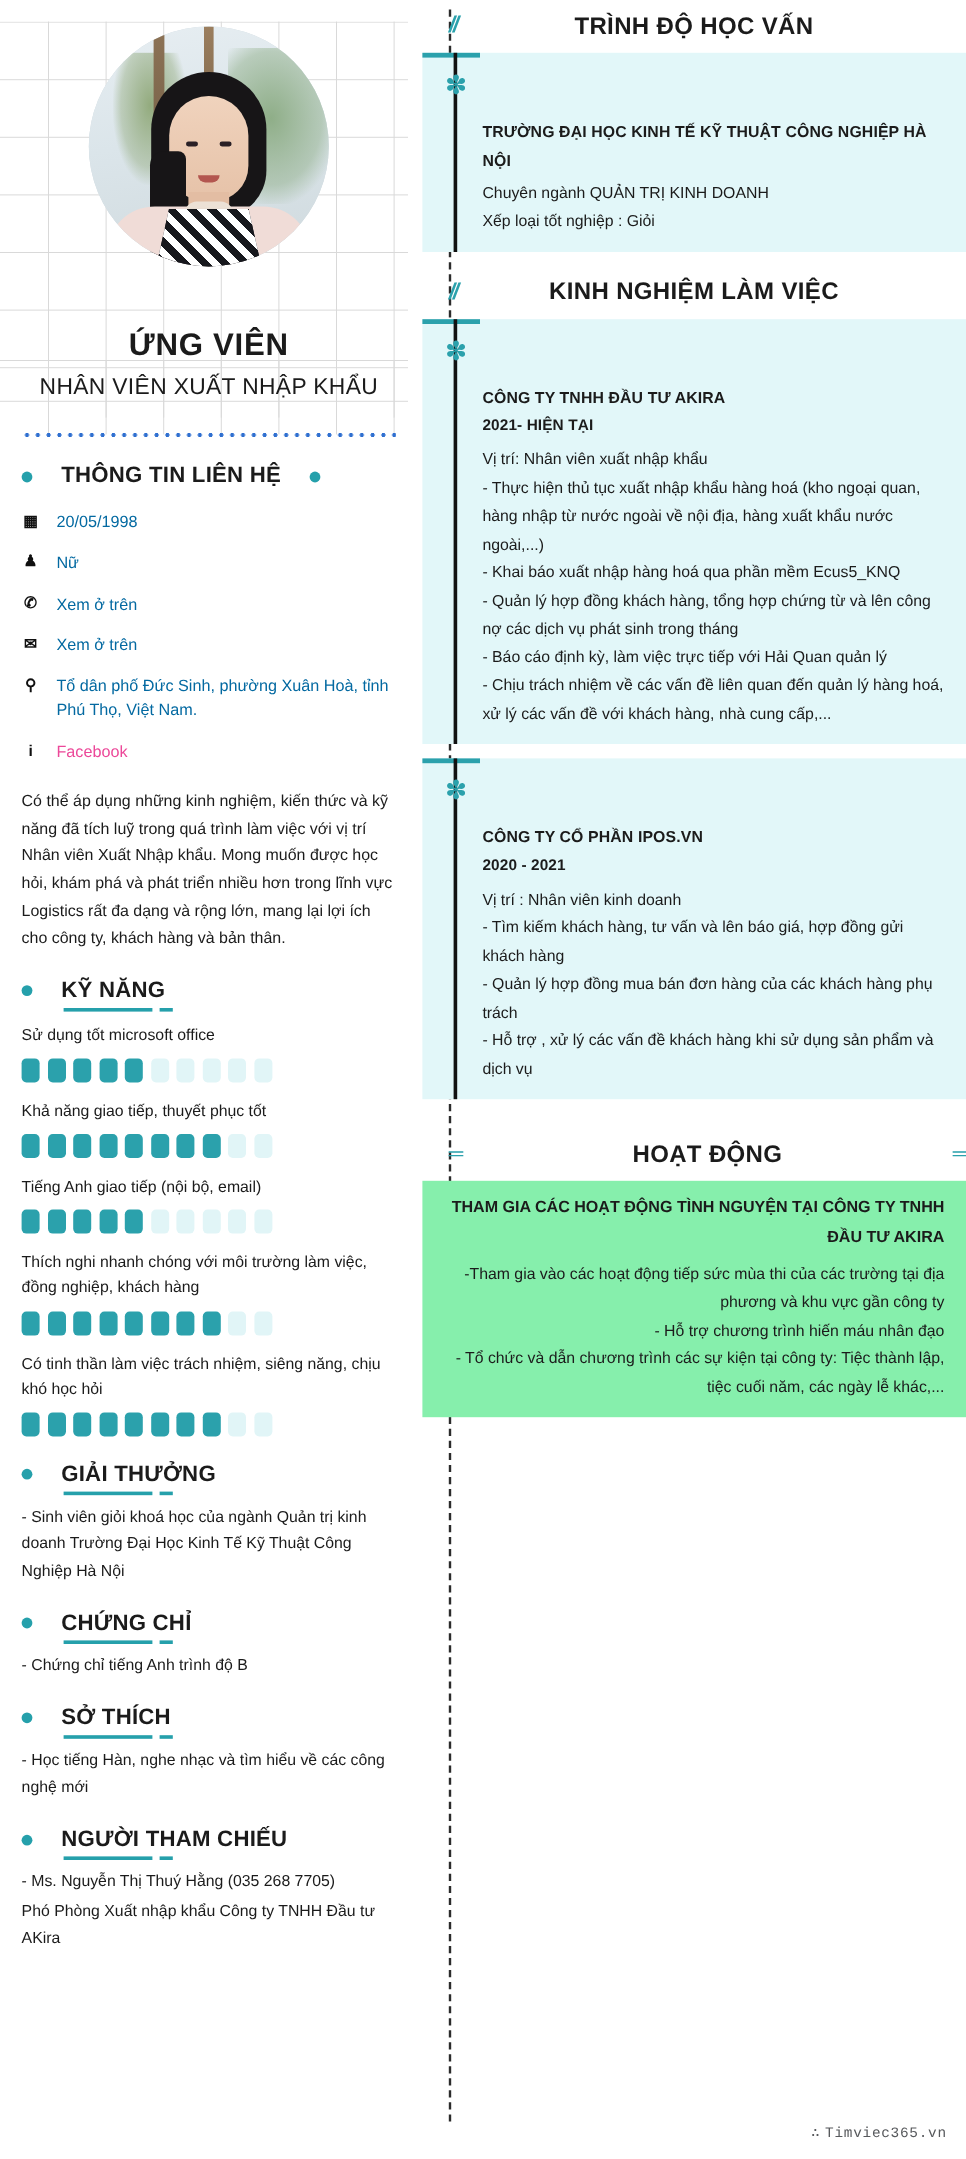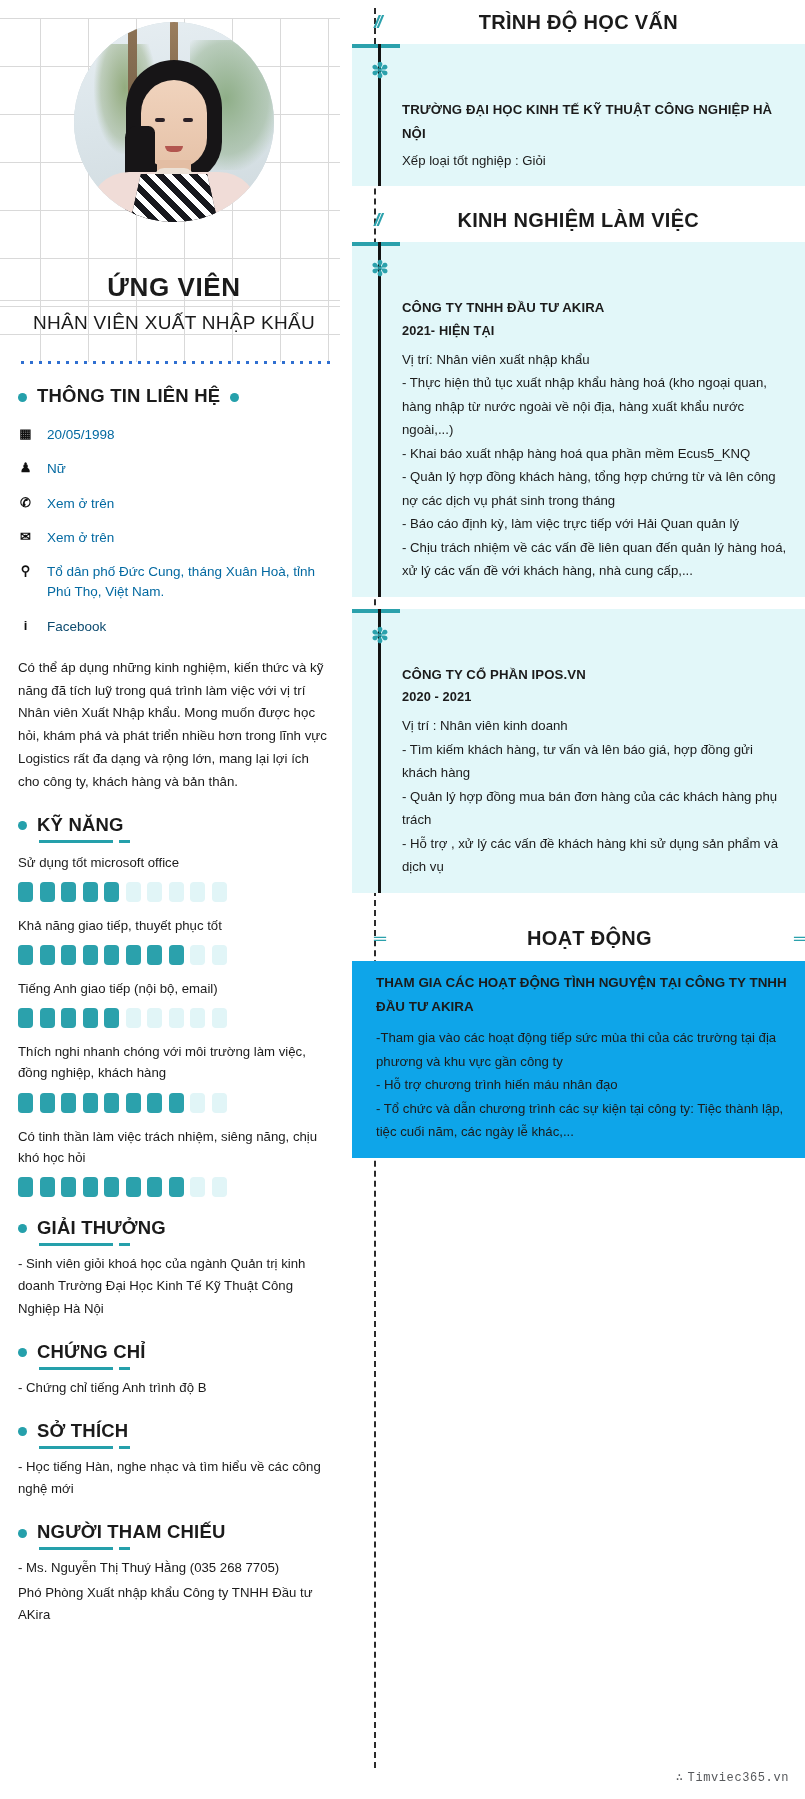--- a/index.html
+++ b/index.html
@@ -180,21 +180,21 @@
     background-size: 9px 5px;
     background-repeat: repeat-x;
     position: relative; z-index: 3;
   }
 
   
   .lsec { margin-top: 20px; position: relative; z-index: 3; }
   .lhead {
     display: flex;
     align-items: center;
-    gap: 10px;
+    gap: 24px;
     position: relative;
   }
   .lhead .dot {
     width: 9px; height: 9px; border-radius: 50%;
     background: #25a0ab; flex: none;
   }
   .lhead .htxt {
     font-size: 18.5px;
     font-weight: bold;
     letter-spacing: 0.2px;
@@ -226,21 +226,21 @@
     font-size: 13.5px;
     line-height: 1.5;
   }
   .crow .ico {
     width: 15px; flex: none;
     font-size: 13px; color: #101010;
     text-align: center; line-height: 1.45;
     font-weight: bold;
   }
   .crow .ctext { color: #0369a1; }
-  .crow .ctext.muted { color: #0c4a6e; }
+  .crow .ctext.muted { color: #ec4899; }
 
   
   .para {
     margin-top: 14px;
     font-size: 13.3px;
     line-height: 1.72;
     text-align: left;
   }
 
   
@@ -297,21 +297,21 @@
 
   
   .tl {
     position: relative;
     padding-left: 50px;
     background: #e2f7f9;
     padding-top: 10px;
     padding-bottom: 14px;
     padding-right: 18px;
   }
-  .tl.plain { background: #0ea5e9; padding-left: 24px; }
+  .tl.plain { background: #86efac; padding-left: 24px; text-align: right; }
   .tl .topbar {
     position: absolute;
     left: 0; top: 0;
     width: 48px; height: 4px;
     background: #2ba1ac;
   }
   .tl .vline {
     position: absolute;
     left: 26px; top: 0; bottom: 0;
     width: 3px;
@@ -429,21 +429,21 @@
         <div class="crow">
           <span class="ico">✆</span>
           <span class="ctext">Xem ở trên</span>
         </div>
         <div class="crow">
           <span class="ico">✉</span>
           <span class="ctext">Xem ở trên</span>
         </div>
         <div class="crow">
           <span class="ico">⚲</span>
-          <span class="ctext">Tổ dân phố Đức Cung, tháng Xuân Hoà, tỉnh Phú Thọ, Việt Nam.</span>
+          <span class="ctext">Tổ dân phố Đức Sinh, phường Xuân Hoà, tỉnh Phú Thọ, Việt Nam.</span>
         </div>
         <div class="crow">
           <span class="ico">i</span>
           <span class="ctext muted">Facebook</span>
         </div>
       </div>
     </div>
 
     <div class="lsec">
       <div class="para">Có thể áp dụng những kinh nghiệm, kiến thức và kỹ năng đã tích luỹ trong quá trình làm việc với vị trí Nhân viên Xuất Nhập khẩu. Mong muốn được học hỏi, khám phá và phát triển nhiều hơn trong lĩnh vực Logistics rất đa dạng và rộng lớn, mang lại lợi ích cho công ty, khách hàng và bản thân.</div>
@@ -575,20 +575,21 @@
     <div class="rsec">
       <div class="rhead">
         <span class="slashes">//</span>
         <span class="rtxt">TRÌNH ĐỘ HỌC VẤN</span>
       </div>
       <div class="tl">
         <div class="topbar"></div>
         <div class="vline"></div>
         <div class="flower">✽</div>
         <div class="org">TRƯỜNG ĐẠI HỌC KINH TẾ KỸ THUẬT CÔNG NGHIỆP HÀ NỘI</div>
+        <div class="line gap">Chuyên ngành QUẢN TRỊ KINH DOANH</div>
         <div class="line">Xếp loại tốt nghiệp : Giỏi</div>
       </div>
     </div>
 
     <div class="spacer-sm"></div>
 
     <div class="rsec">
       <div class="rhead">
         <span class="slashes">//</span>
         <span class="rtxt">KINH NGHIỆM LÀM VIỆC</span>

